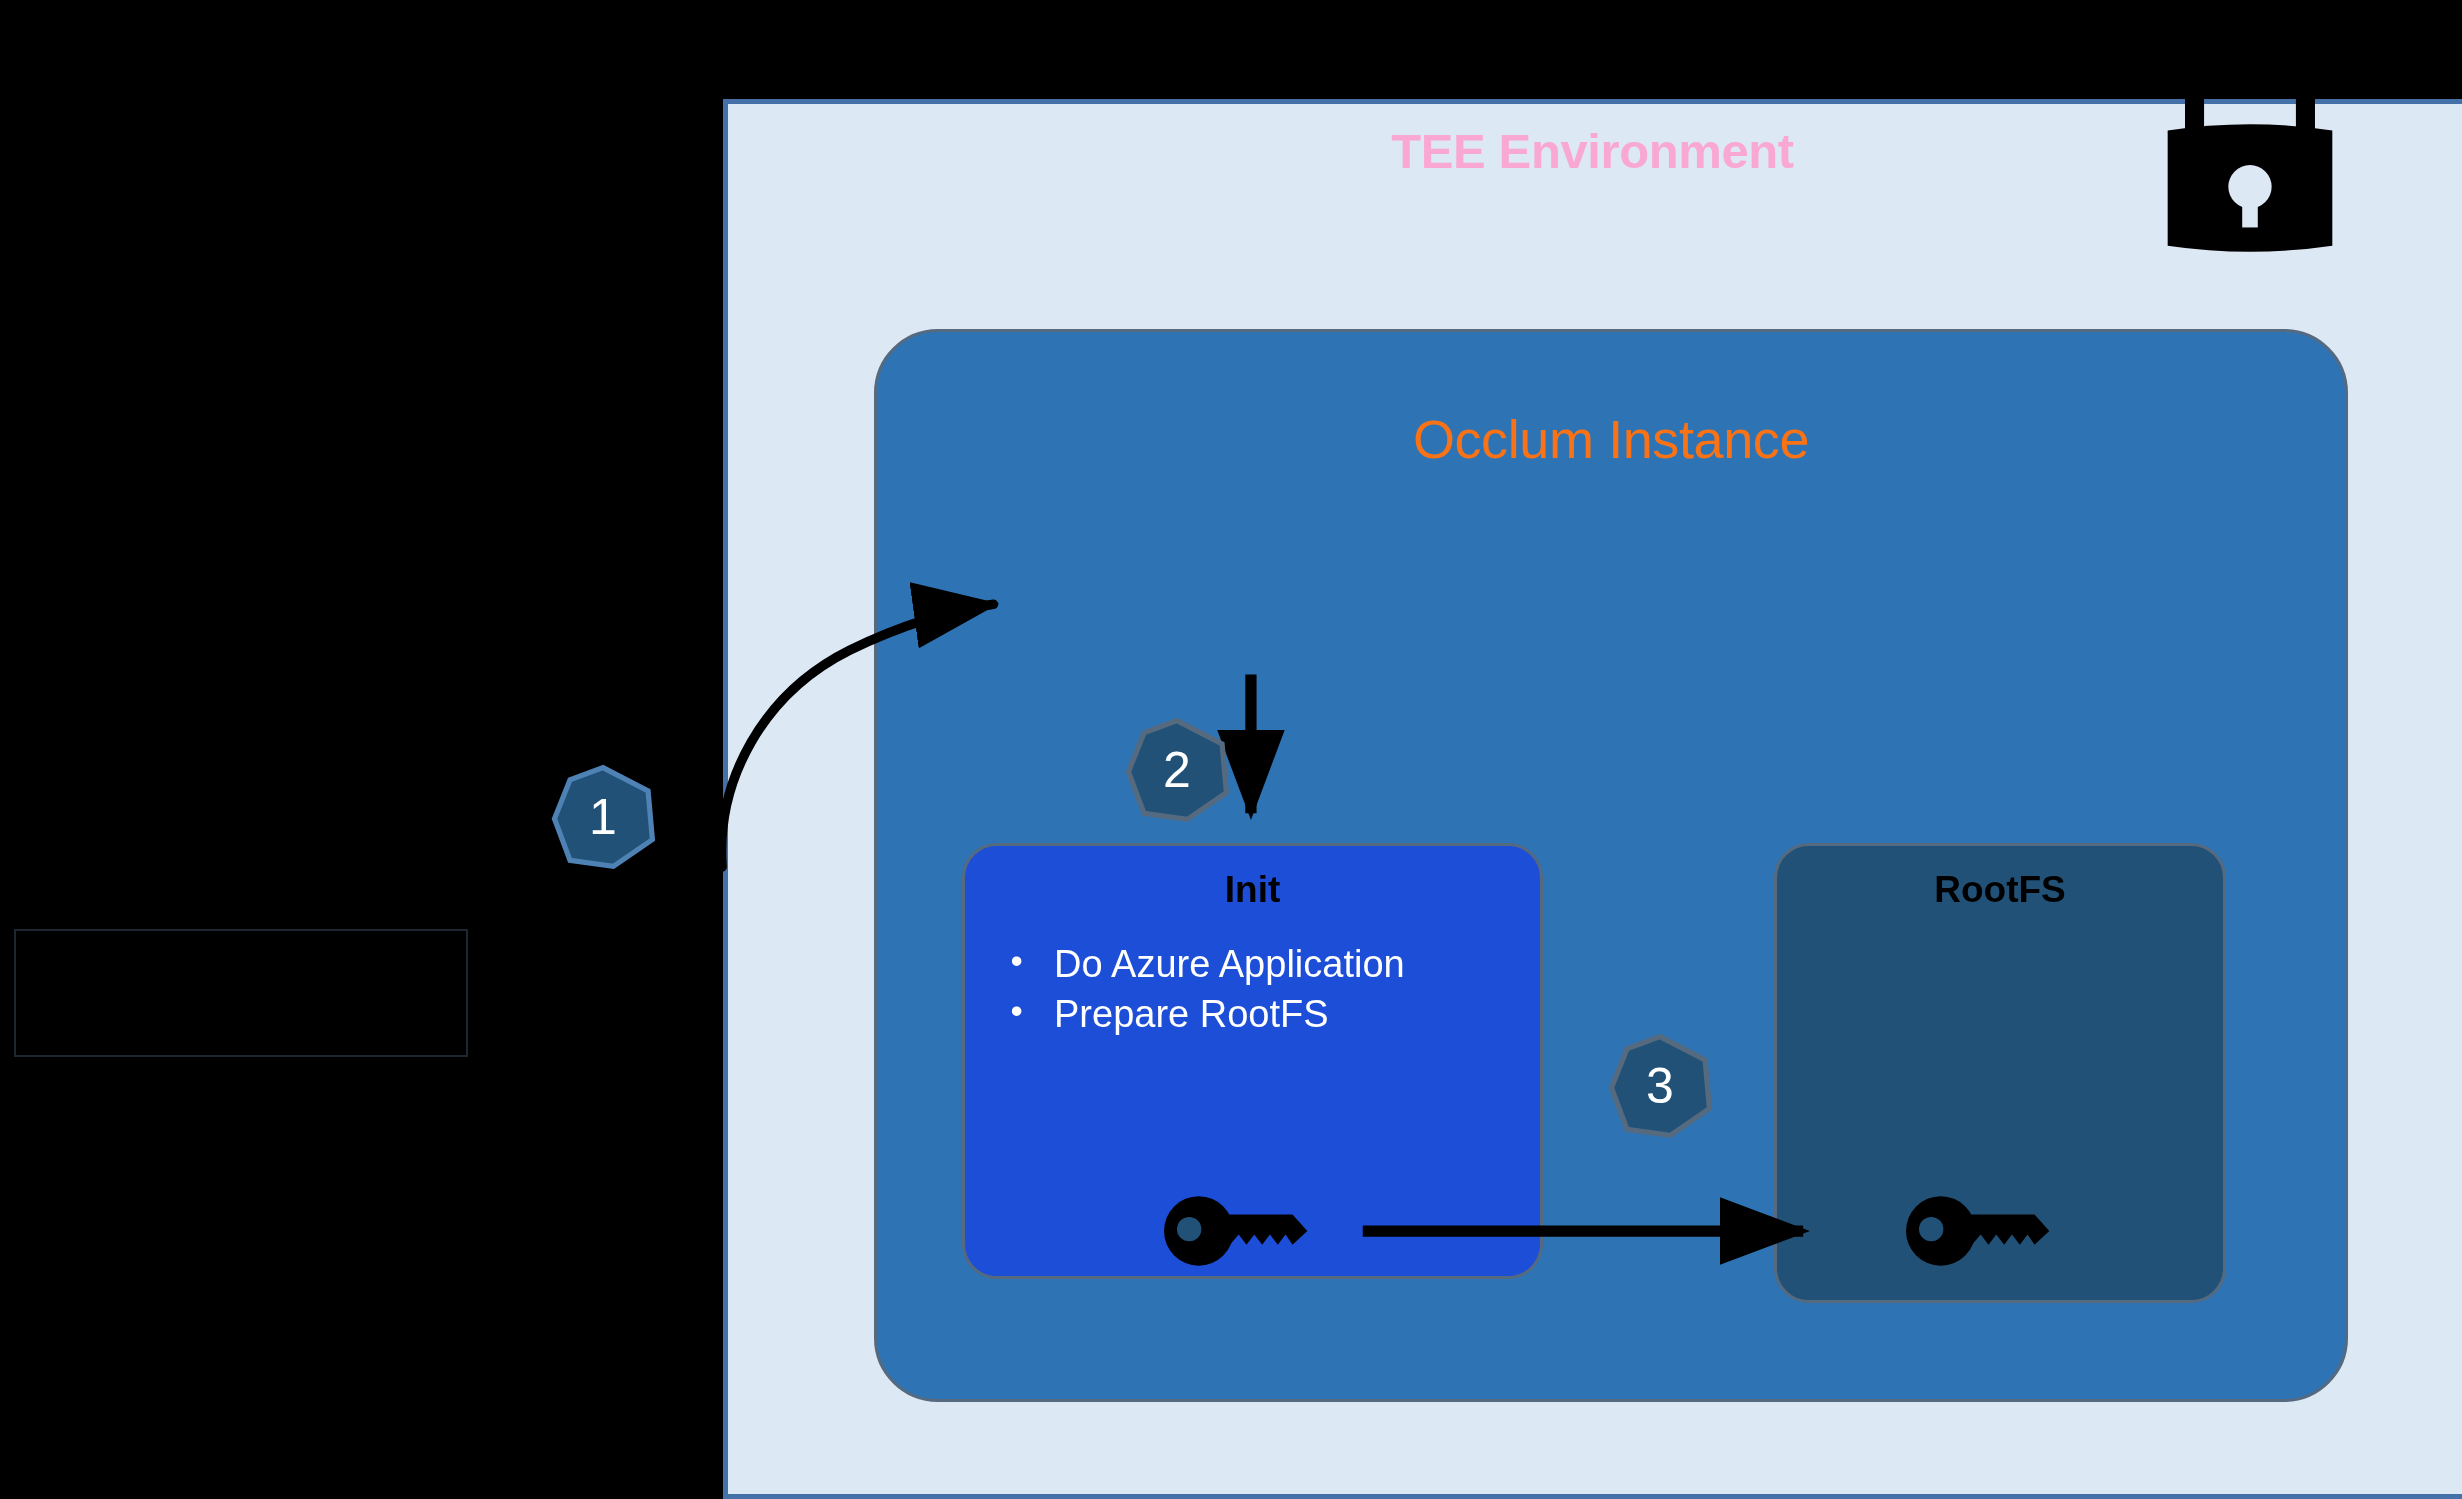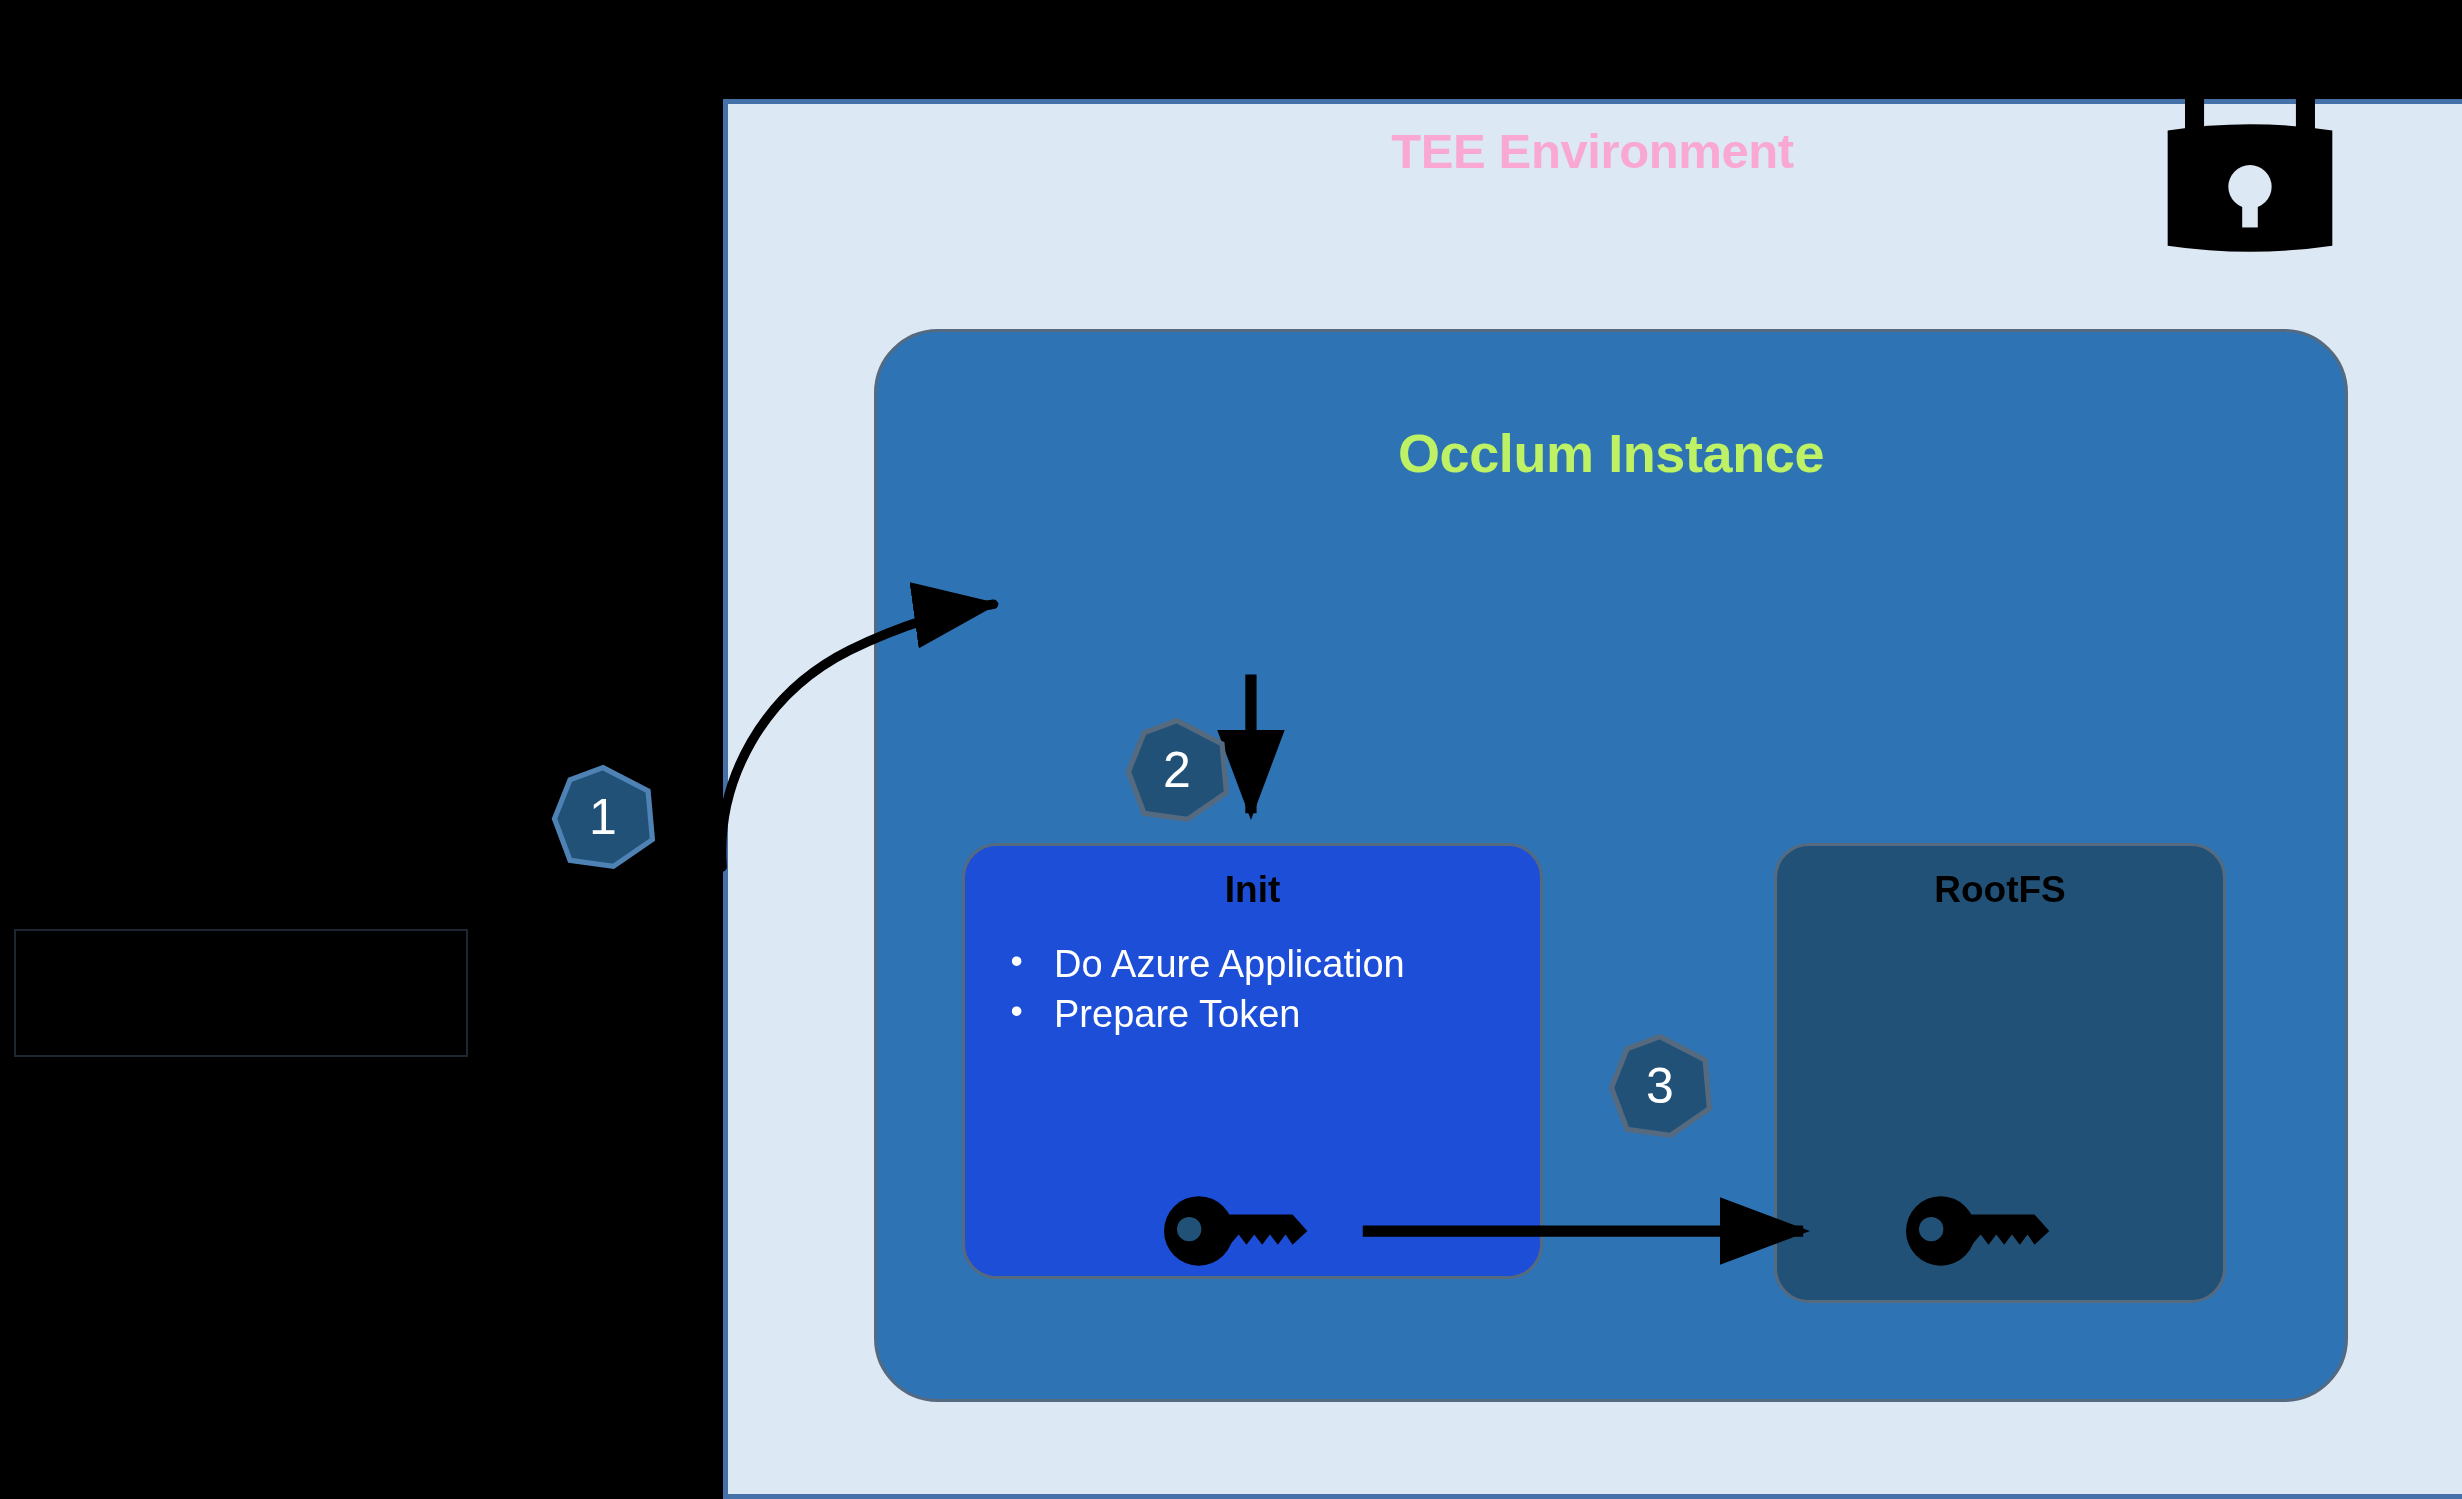--- a/index.html
+++ b/index.html
@@ -77,26 +77,26 @@
     width: 1474px;
     height: 1073px;
     background: #2e74b5;
     border: 3.5px solid #55697f;
     border-radius: 64px;
     box-sizing: border-box;
   }
   .occlum-title {
     position: absolute;
     left: 874px;
-    top: 422px;
+    top: 408px;
     width: 1474px;
     text-align: center;
     font-size: 54px;
-    font-weight: bold;
-    color: #bef264;
+    font-weight: normal;
+    color: #f97316;
     letter-spacing: -0.4px;
   }
 
   
   .libos-core {
     position: absolute;
     left: 1013px;
     top: 513px;
     width: 1197px;
     height: 165px;
@@ -271,21 +271,21 @@
   </div>
 
   <div class="occlum-instance"></div>
   <div class="occlum-title">Occlum Instance</div>
 
 
   <div class="init-panel">
     <div class="init-heading">Init</div>
     <ul class="init-list">
       <li>Do Azure Application</li>
-      <li>Prepare Token</li>
+      <li>Prepare RootFS</li>
     </ul>
   </div>
 
   <div class="rootfs-panel">
     <div class="rootfs-heading">RootFS</div>
   </div>
 
   <div class="key-icon key-init">
     <svg viewBox="0 0 175 92" xmlns="http://www.w3.org/2000/svg">
       <circle cx="40" cy="46" r="40" fill="#000000"></circle>

